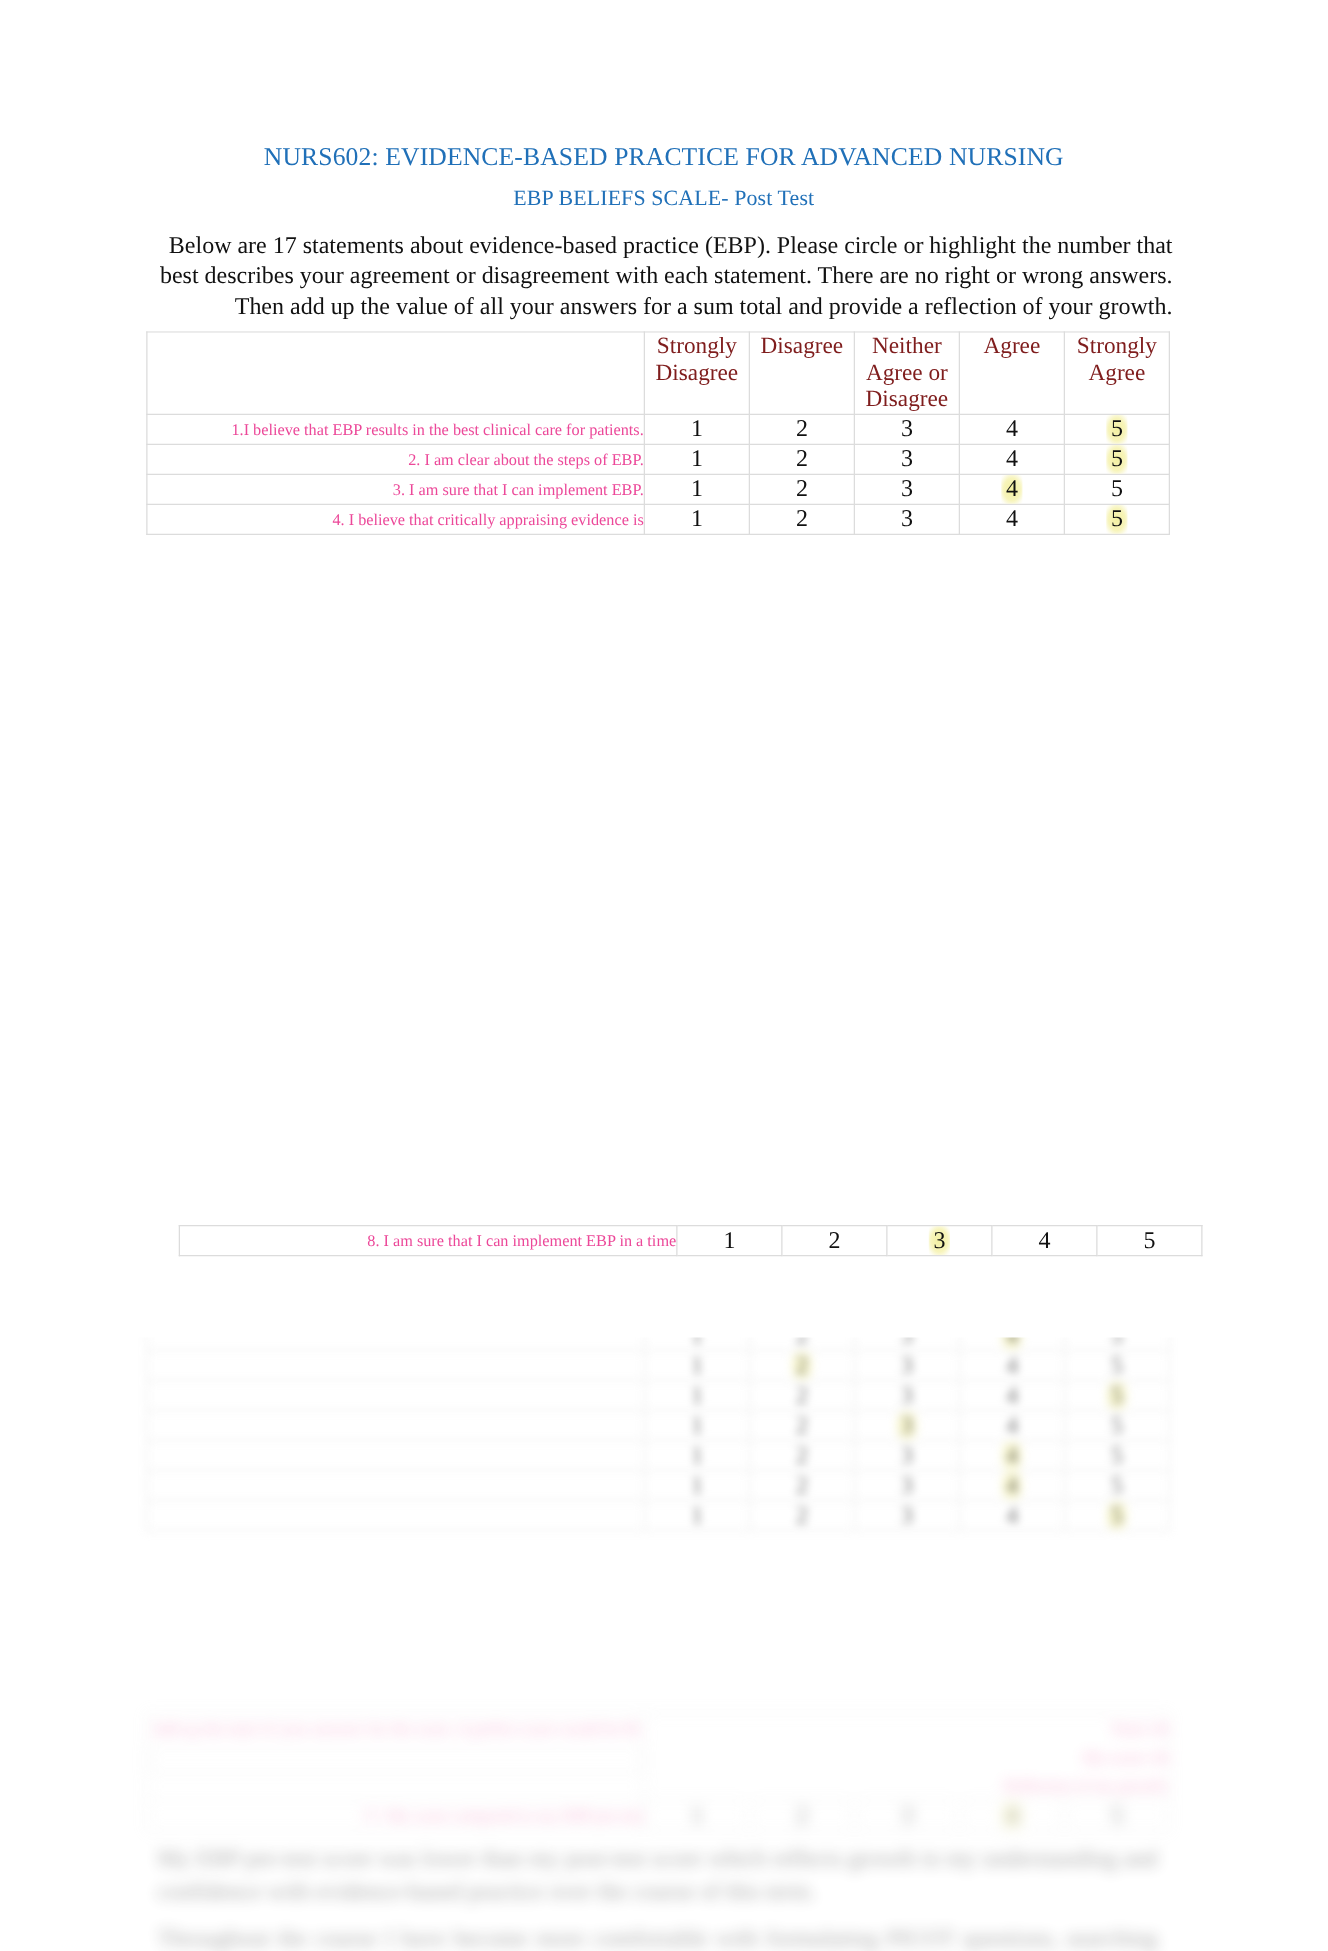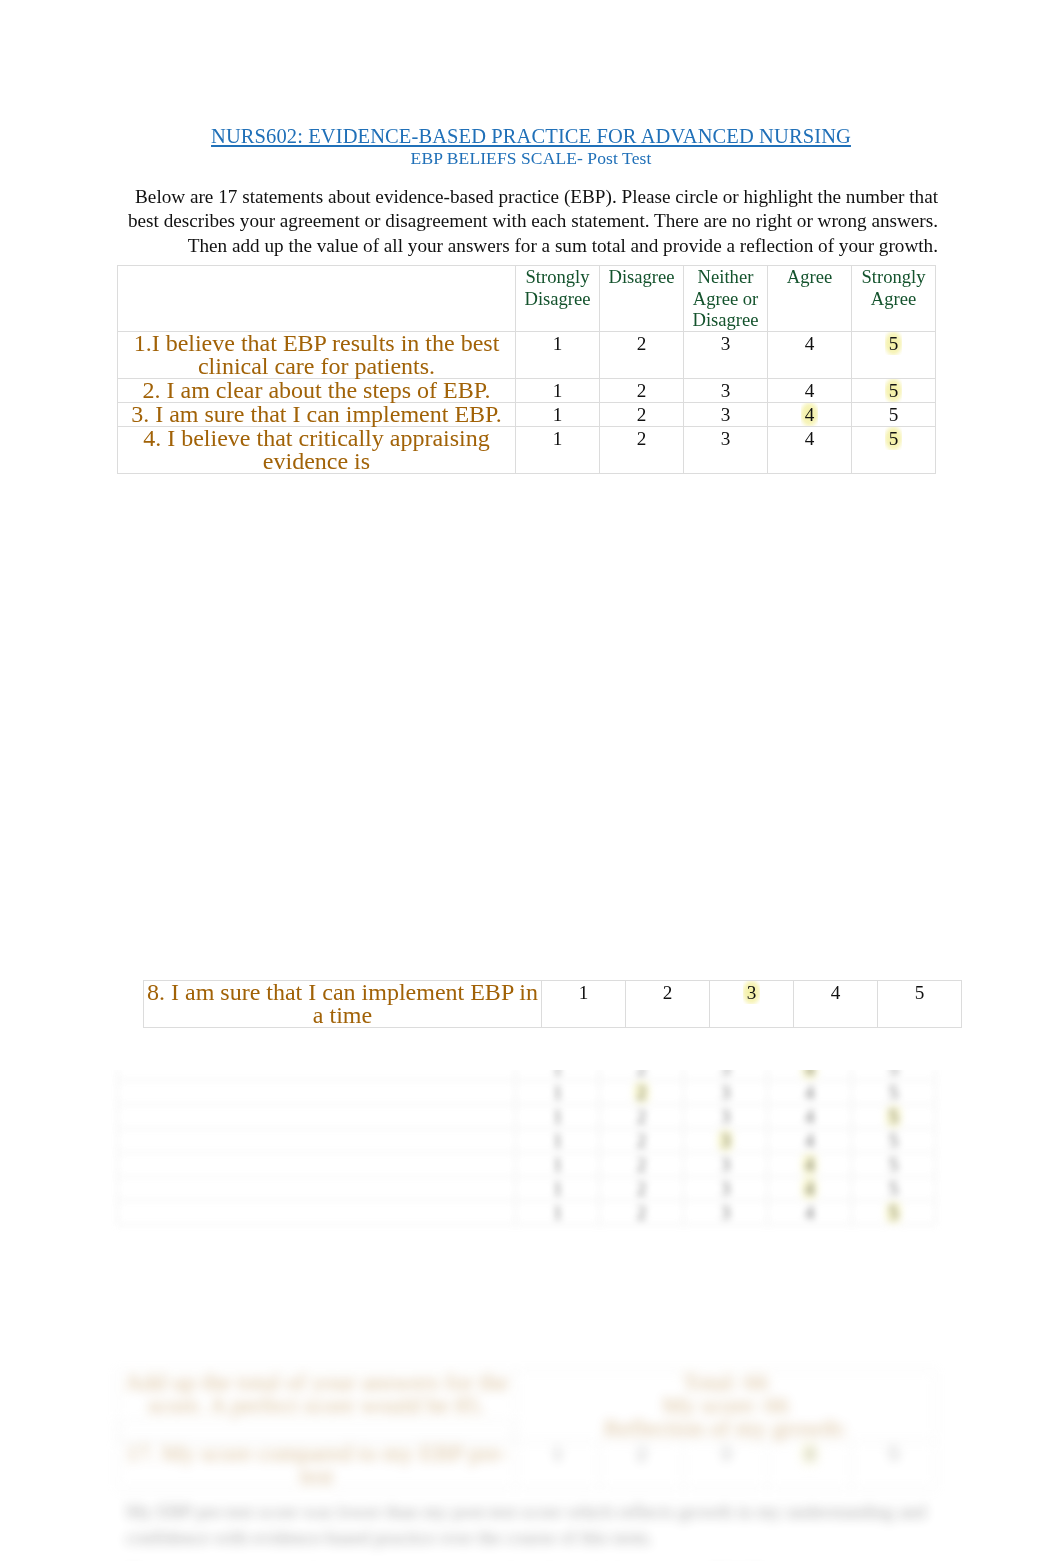--- a/index.html
+++ b/index.html
@@ -29,21 +29,21 @@
   .doc-title {
     position: absolute;
     left: 0;
     width: 1062px;
     text-align: center;
     color: #2070B8;
     font-size: 20.5px;
     letter-spacing: 0.1px;
     white-space: nowrap;
   }
-  #title-line1 { top: 125px; text-decoration: underline; }
+  #title-line1 { top: 115px; }
   #title-line2 { top: 148px; font-size: 17.5px; }
 
   
   #intro {
     position: absolute;
     left: 126px;
     top: 185px;
     width: 812px;
     font-size: 19.2px;
     line-height: 24.3px;
@@ -66,30 +66,30 @@
     vertical-align: top;
     font-weight: normal;
   }
   col.c-stmt  { width: 398px; }
   col.c-opt   { width: 84px; }
 
   .hdr-cell {
     font-size: 18.6px;
     line-height: 21.5px;
     padding: 8px 2px 6px 2px;
-    color: #14532d;
+    color: #7f1d1d;
   }
   .hdr-blank { background: #fff; }
 
   .stmt-cell {
-    font-size: 24px;
+    font-size: 13px;
     line-height: 23px;
     padding: 2px 6px 2px 7px;
-    text-align: center;
-    color: #a16207;
+    text-align: right;
+    color: #ec4899;
   }
   .opt-cell {
     text-align: center;
     font-size: 19.2px;
     line-height: 23px;
     padding: 2px 0 2px 0;
     color: #111;
   }
   .opt-cell span.val {
     display: inline-block;

